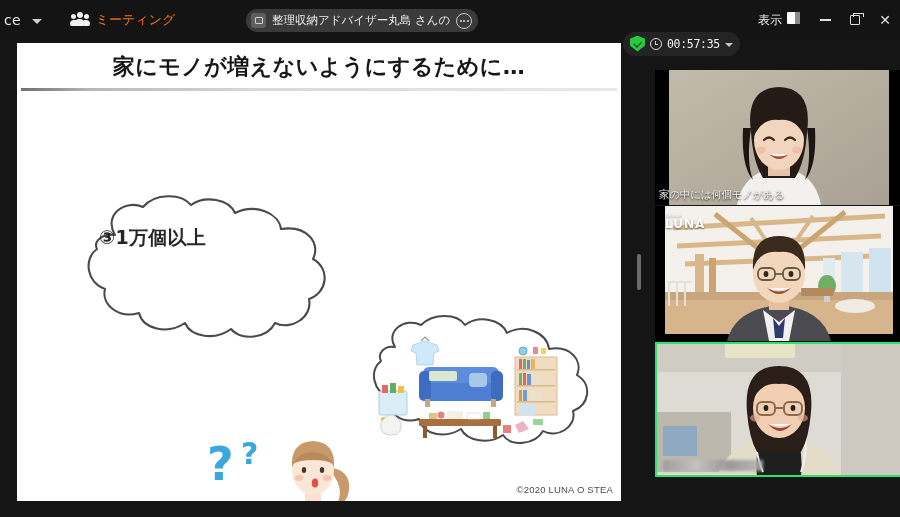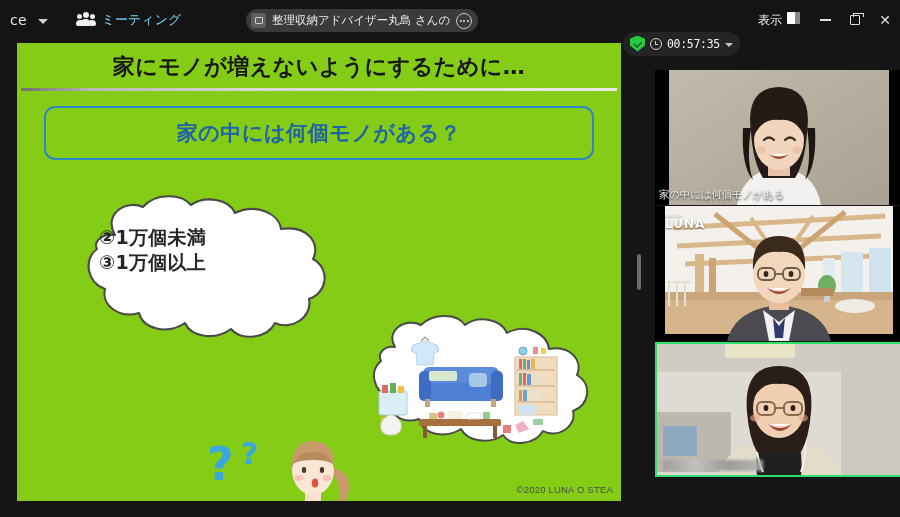--- a/index.html
+++ b/index.html
@@ -8,39 +8,39 @@
     background: #1a1a1a; overflow: hidden;
     font-family: "DejaVu Sans", "Liberation Sans", sans-serif;
   }
   #app { position: relative; width: 900px; height: 517px; background: #151515; }
 
   
   .titlebar {
     position: absolute; left: 0; top: 0; width: 900px; height: 40px;
     background: #141414; display: flex; align-items: center;
   }
-  .tb-left { display: flex; align-items: center; gap: 11px; padding-left: 10px; }
+  .tb-left { display: flex; align-items: center; gap: 11px; padding-left: 4px; }
   .tb-appname {
     color: #e8e8e8; font-size: 14px; letter-spacing: .2px;
   }
   .chev-down {
     width: 0; height: 0; border-left: 5px solid transparent;
     border-right: 5px solid transparent; border-top: 5px solid #cfcfcf;
     margin-top: 2px;
   }
   .tb-meeting { display: flex; align-items: center; gap: 7px; margin-left: 18px; }
   .people-icon { width: 18px; height: 16px; position: relative; }
   .people-icon .pb { position: absolute; background: #f0f0f0; }
   .people-icon .h1 { width: 6px; height: 6px; border-radius: 50%; left: 6px; top: 0; }
   .people-icon .h2 { width: 5px; height: 5px; border-radius: 50%; left: 0px; top: 2px; }
   .people-icon .h3 { width: 5px; height: 5px; border-radius: 50%; right: 0px; top: 2px; }
   .people-icon .b1 { width: 11px; height: 7px; border-radius: 5px 5px 2px 2px; left: 3.5px; top: 7px; }
   .people-icon .b2 { width: 6px; height: 6px; border-radius: 4px 0 0 2px; left: -1px; top: 8px; }
   .people-icon .b3 { width: 6px; height: 6px; border-radius: 0 4px 2px 0; right: -1px; top: 8px; }
-  .tb-meeting-label { color: #7dd3fc; font-size: 13px; }
+  .tb-meeting-label { color: #f97316; font-size: 13px; }
 
   .share-pill {
     position: absolute; left: 246px; top: 9px; height: 23px;
     background: #3a3a3a; border-radius: 12px; display: flex;
     align-items: center; gap: 6px; padding: 0 6px 0 5px;
   }
   .share-ico {
     width: 15px; height: 15px; border-radius: 3px; background: #5e5e5e;
     display: flex; align-items: center; justify-content: center;
   }
@@ -89,21 +89,21 @@
   .win-rest { width: 10px; height: 10px; border: 1.4px solid #e0e0e0; border-radius: 1px; position: relative; }
   .win-rest::after {
     content:""; position:absolute; left: 1.5px; top: -3.5px; width: 9px; height: 3px;
     border: 1.4px solid #e0e0e0; border-bottom: none; border-radius: 1px 1px 0 0;
   }
   .win-close { color: #e0e0e0; font-size: 14px; line-height: 1; }
 
   
   .slide {
     position: absolute; left: 17px; top: 43px; width: 604px; height: 458px;
-    background: #84cc16; overflow: hidden;
+    background: #ffffff; overflow: hidden;
   }
   .slide-title {
     text-align: center; font-size: 22px; font-weight: 700; color: #171717;
     padding-top: 9px; letter-spacing: .5px;
   }
   .title-rule {
     margin: 6px 4px 0 4px; height: 3px;
     background: linear-gradient(to right, #707070 0%, #b8b8b8 12%, #d9d9d9 40%, #e8e8e8 100%);
   }
   .q-box {
@@ -216,34 +216,30 @@
       <div class="win-btn">
           <span class="win-close">✕</span>
         </div>
     </div>
   </div>
 
   <div class="slide">
     <div class="slide-title">家にモノが増えないようにするために…</div>
     <div class="title-rule"></div>
 
-    <div class="q-box">
-      <span class="q-box-text">家の中には何個モノがある？</span>
-    </div>
 
     <div class="cloud-opts">
       <svg class="cloud-svg" width="300" height="148" viewBox="0 0 300 148">
         <path d="M52 40 C40 20 62 4 80 12 C92 -2 118 -2 128 10 C142 0 166 4 172 18
                  C192 8 216 18 218 34 C244 30 258 48 250 64 C268 74 264 98 246 104
                  C250 122 228 136 212 128 C204 144 178 146 168 134 C152 146 128 142 122 128
                  C104 140 80 134 76 118 C56 124 38 110 42 94 C24 88 20 64 34 54
                  C30 46 40 38 52 40 Z" fill="#ffffff" stroke="#4a4a4a" stroke-width="2.1" stroke-linejoin="round"></path>
       </svg>
       <div class="opts-text">
-        <div>②1万個未満</div>
         <div>③1万個以上</div>
       </div>
     </div>
 
     <div class="cloud-room">
       <svg width="245" height="140" viewBox="0 0 245 140">
         <path d="M44 34 C34 18 54 4 70 12 C82 0 106 0 114 12 C128 2 150 6 156 20
                  C174 10 196 20 198 36 C220 32 232 48 226 62 C242 72 238 92 222 98
                  C226 114 206 126 192 118 C184 132 160 134 152 122 C138 132 116 128 110 116
                  C94 126 72 122 68 106 C50 112 34 98 38 84 C22 78 18 58 30 48

